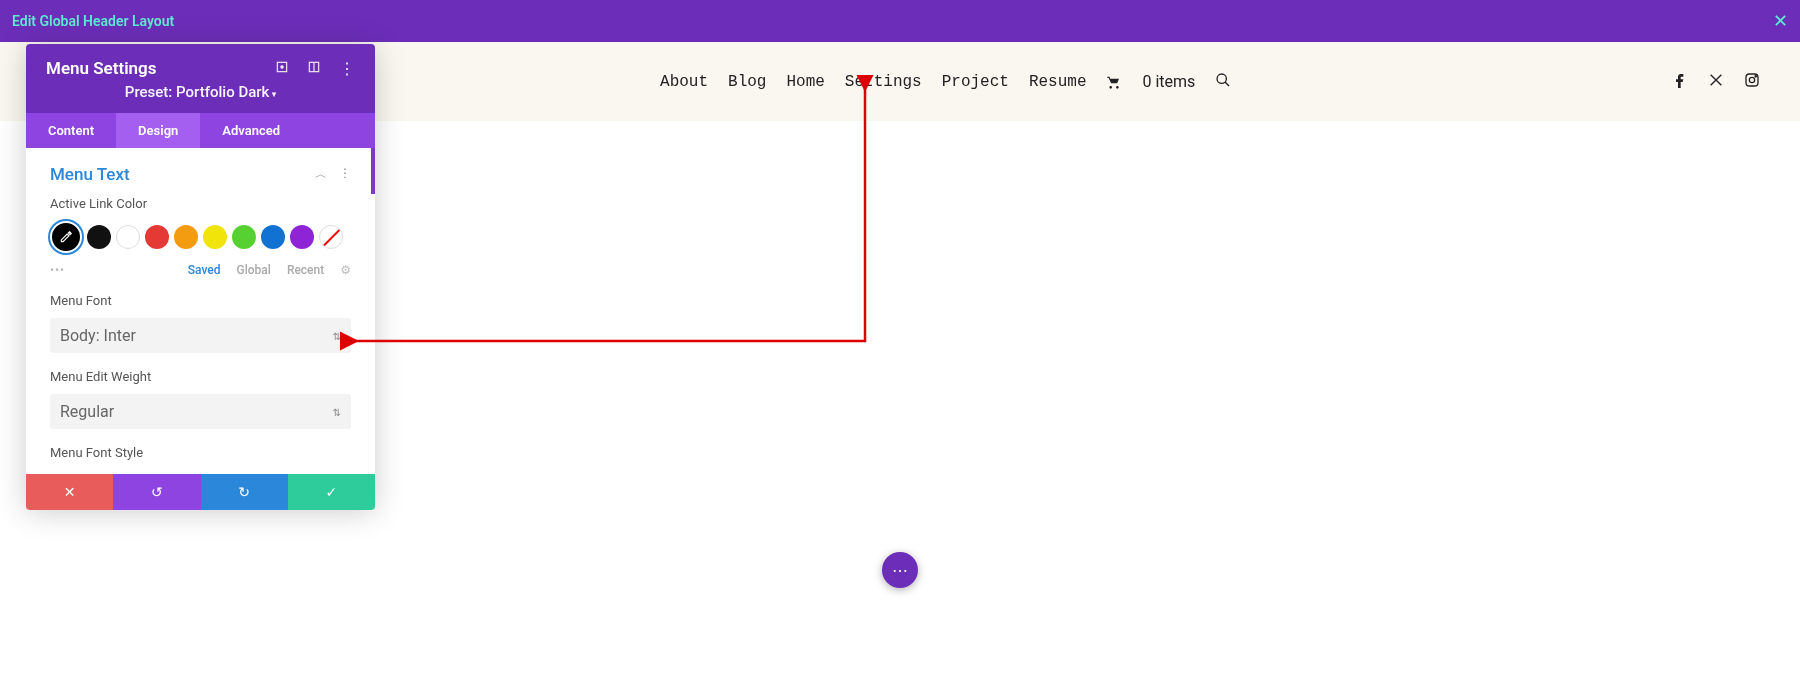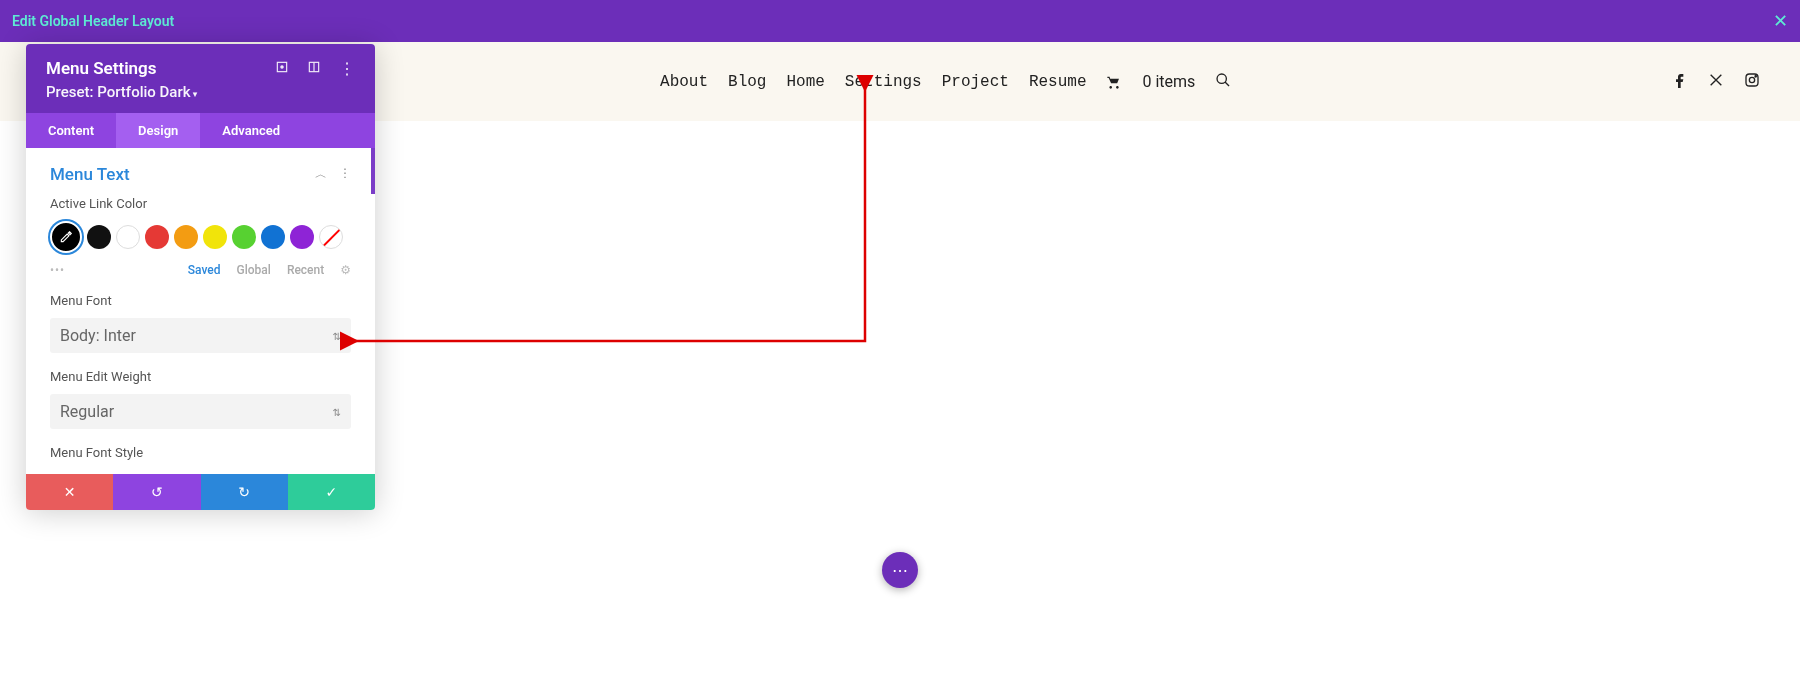--- a/index.html
+++ b/index.html
@@ -10,21 +10,21 @@
 .top-bar .close { cursor: pointer; font-size: 18px; line-height: 1; }
 
 .header-area { background: #faf7f0; height: 79px; display: flex; align-items: center; justify-content: flex-end; padding-right: 40px; position: relative; }
 .nav-menu { display: flex; align-items: center; gap: 20px; position: absolute; left: 50%; transform: translateX(-42%); }
 .nav-menu a { color: #222; text-decoration: none; font-size: 16px; font-weight: 400; font-family: Liberation Mono, monospace; }
 .cart { display: flex; align-items: center; gap: 20px; color: #222; font-size: 16px; }
 .social { display: flex; gap: 20px; margin-left: 300px; }
 .social svg { width: 16px; height: 16px; }
 
 .panel { position: absolute; left: 26px; top: 44px; width: 349px; background: #fff; box-shadow: 0 2px 30px rgba(0,0,0,0.2); border-radius: 4px; overflow: hidden; }
-.panel-head { background: #6c2eb9; color: #fff; padding: 14px 20px 12px; }
+.panel-head { background: #6c2eb9; color: #fff; padding: 14px 20px 12px; text-align: center; }
 .panel-head .row1 { display: flex; justify-content: space-between; align-items: center; }
 .panel-head h2 { font-size: 17px; font-weight: 600; }
 .panel-head .icons { display: flex; gap: 18px; }
 .panel-head .icons span { cursor: pointer; opacity: 0.9; }
 .panel-head .preset { font-size: 15px; margin-top: 5px; opacity: 0.95; font-weight: 500; }
 .panel-head .preset::after { content: " ▾"; font-size: 9px; }
 
 .tabs { display: flex; background: #8e44e0; }
 .tab { flex: 0 0 auto; padding: 10px 22px; color: #fff; font-size: 13px; font-weight: 600; cursor: pointer; }
 .tab.active { background: #a45ff0; }

